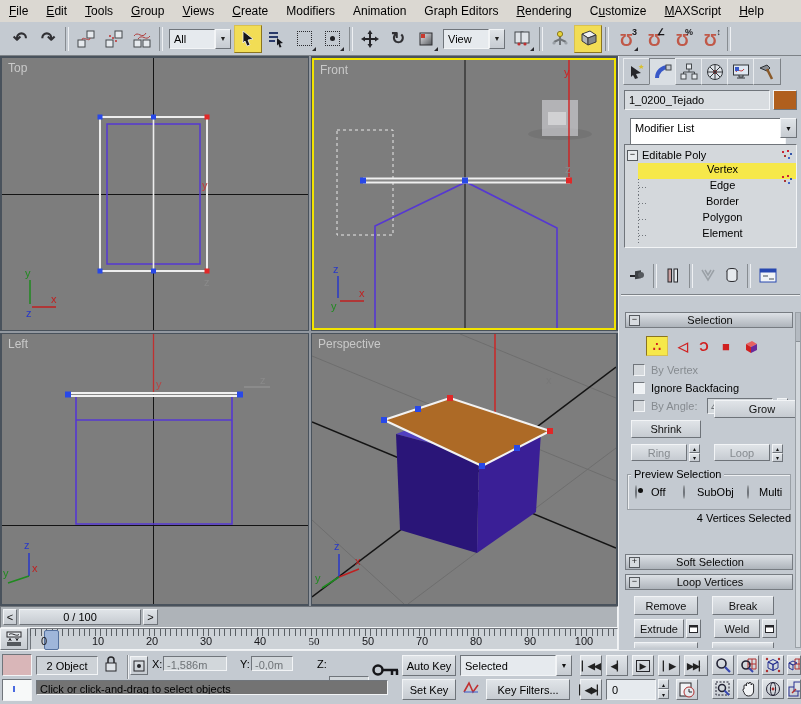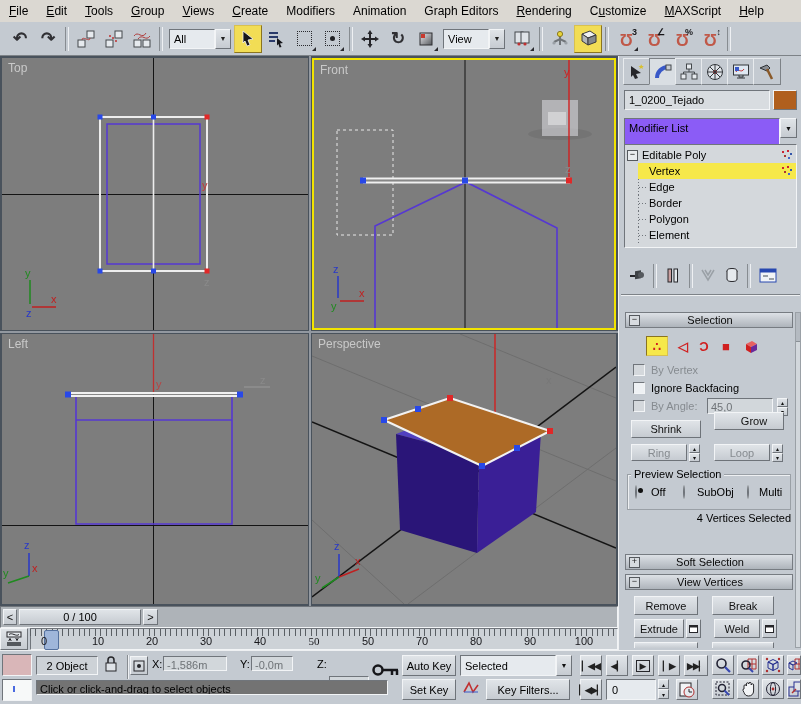--- a/index.html
+++ b/index.html
@@ -58,21 +58,21 @@
   .cb.disabled{background:#d4d8dc;}
   .radio{width:11px;height:11px;border-radius:50%;box-sizing:border-box;background:#eef1f4;
          border:1px solid #70757b;position:relative;}
   .radio.checked::after{content:"";position:absolute;left:2px;top:2px;width:5px;height:5px;border-radius:50%;background:#111;}
   .spinner{display:flex;flex-direction:column;width:11px;}
   .spinner .btn{height:9px;font-size:6px;padding:0;}
   .stack-row{height:16px;display:flex;align-items:center;position:relative;color:#000;}
   .stack-row.child{padding-left:24px;
      background-image:repeating-linear-gradient(180deg,#70757b 0 1px,transparent 1px 3px),
                       repeating-linear-gradient(90deg,#70757b 0 1px,transparent 1px 3px);
-     background-size:1px 100%,9px 1px;background-position:13px 0,14px 8px;background-repeat:no-repeat;}
+     background-size:1px 100%,9px 1px;background-position:13px 0,14px 8px;background-repeat:no-repeat;flex-direction:column;}
   .stack-row.child.selected{background-color:transparent;
      background-image:linear-gradient(90deg,transparent 0 13px,#f6e84a 13px),
                       repeating-linear-gradient(180deg,#70757b 0 1px,transparent 1px 3px),
                       repeating-linear-gradient(90deg,#70757b 0 1px,transparent 1px 3px);
      background-size:100% 100%,1px 100%,9px 1px;background-position:0 0,13px 0,14px 8px;background-repeat:no-repeat;}
   .expbox{width:9px;height:9px;border:1px solid #55595e;background:#e8ebee;font-size:9px;line-height:7px;
           text-align:center;margin:0 4px 0 2px;flex:none;}
   .stars{width:12px;height:10px;margin-left:auto;margin-right:3px;position:relative;flex:none;}
   .stars::before{content:"";position:absolute;left:1px;top:1px;width:2px;height:2px;background:#c23;
       box-shadow:5px -1px 0 #c23,8px 2px 0 #35a,2px 4px 0 #a33,6px 6px 0 #46c;}
@@ -424,21 +424,21 @@
           <polygon points="2,5 9,2 12,5 9,8" fill="#8a8e94" stroke="#2e3236"></polygon>
           <line x1="9" y1="6" x2="14" y2="16" stroke="#8a5a2a" stroke-width="2.5"></line>
         </svg>
       </span>
 
     
     <span class="cp sunken" style="left:5px;top:34px;width:146px;height:20px;padding:3px 4px;color:#000;">1_0200_Tejado</span>
     <span class="cp" style="left:154px;top:34px;width:24px;height:20px;background:#b05f1e;border:1px solid;border-color:#f2f4f6 #70757b #70757b #f2f4f6;"></span>
 
     
-    <span class="cp sunken" style="left:5px;top:62px;width:156px;height:36px;padding:3px 4px;color:#000;background:#8b5cf6;">Modifier List</span>
+    <span class="cp sunken" style="left:11px;top:62px;width:156px;height:36px;padding:3px 4px;color:#000;background:#ffffff;">Modifier List</span>
     <span class="cp btn" style="left:161px;top:62px;width:17px;height:20px;font-size:7px;">▼</span>
 
     
     <div class="cp sunken" style="left:5px;top:88px;width:173px;height:104px;background:#d4d8dc;padding-top:2px;">
         <div class="stack-row parent">
           <span class="expbox">−</span>
           <span>Editable Poly</span>
           <span class="stars"></span>
         </div>
         <div class="stack-row child selected">
@@ -521,21 +521,21 @@
     <span class="cp" style="left:32px;top:326px;color:#000;">Ignore Backfacing</span>
     <span class="cp cb disabled" style="left:14px;top:344px;"></span>
     <span class="cp" style="left:32px;top:344px;color:#868b90;">By Angle:</span>
     <span class="cp field" style="left:88px;top:342px;width:66px;height:16px;">45,0</span>
     <span class="cp spinner" style="left:158px;top:342px;height:18px;">
         <span class="btn">▴</span>
         <span class="btn">▾</span>
       </span>
 
     <span class="cp btn" style="left:12px;top:364px;width:70px;height:18px;">Shrink</span>
-    <span class="cp btn" style="left:95px;top:356px;width:70px;height:18px;padding-left:10px;">Grow</span>
+    <span class="cp btn" style="left:95px;top:344px;width:86px;height:18px;padding-left:10px;">Grow</span>
     <span class="cp btn disabled" style="left:12px;top:388px;width:56px;height:17px;">Ring</span>
     <span class="cp spinner" style="left:70px;top:388px;height:17px;">
         <span class="btn">▴</span>
         <span class="btn">▾</span>
       </span>
     <span class="cp btn disabled" style="left:95px;top:388px;width:56px;height:17px;">Loop</span>
     <span class="cp spinner" style="left:153px;top:388px;height:17px;">
         <span class="btn">▴</span>
         <span class="btn">▾</span>
       </span>
@@ -551,21 +551,21 @@
 
     <span class="cp" style="left:0;top:456px;width:172px;text-align:right;color:#000;">4 Vertices Selected</span>
 
     
     <div class="cp rhead" style="left:6px;top:498px;width:168px;">
       <span class="pm">+</span>
       <span class="rtitle">Soft Selection</span>
     </div>
     <div class="cp rhead" style="left:6px;top:518px;width:168px;">
       <span class="pm">−</span>
-      <span class="rtitle">View Vertices</span>
+      <span class="rtitle">Loop Vertices</span>
     </div>
     <span class="cp btn" style="left:15px;top:540px;width:64px;height:19px;">Remove</span>
     <span class="cp btn" style="left:93px;top:540px;width:62px;height:19px;">Break</span>
     <span class="cp btn" style="left:15px;top:563px;width:50px;height:19px;">Extrude</span>
     <span class="cp btn" style="left:67px;top:563px;width:15px;height:19px;">
         <svg width="9" height="8">
           <rect x="0.5" y="0.5" width="8" height="7" fill="#fff" stroke="#26262a"></rect>
           <rect x="0.5" y="0.5" width="8" height="2" fill="#26262a"></rect>
         </svg>
       </span>

